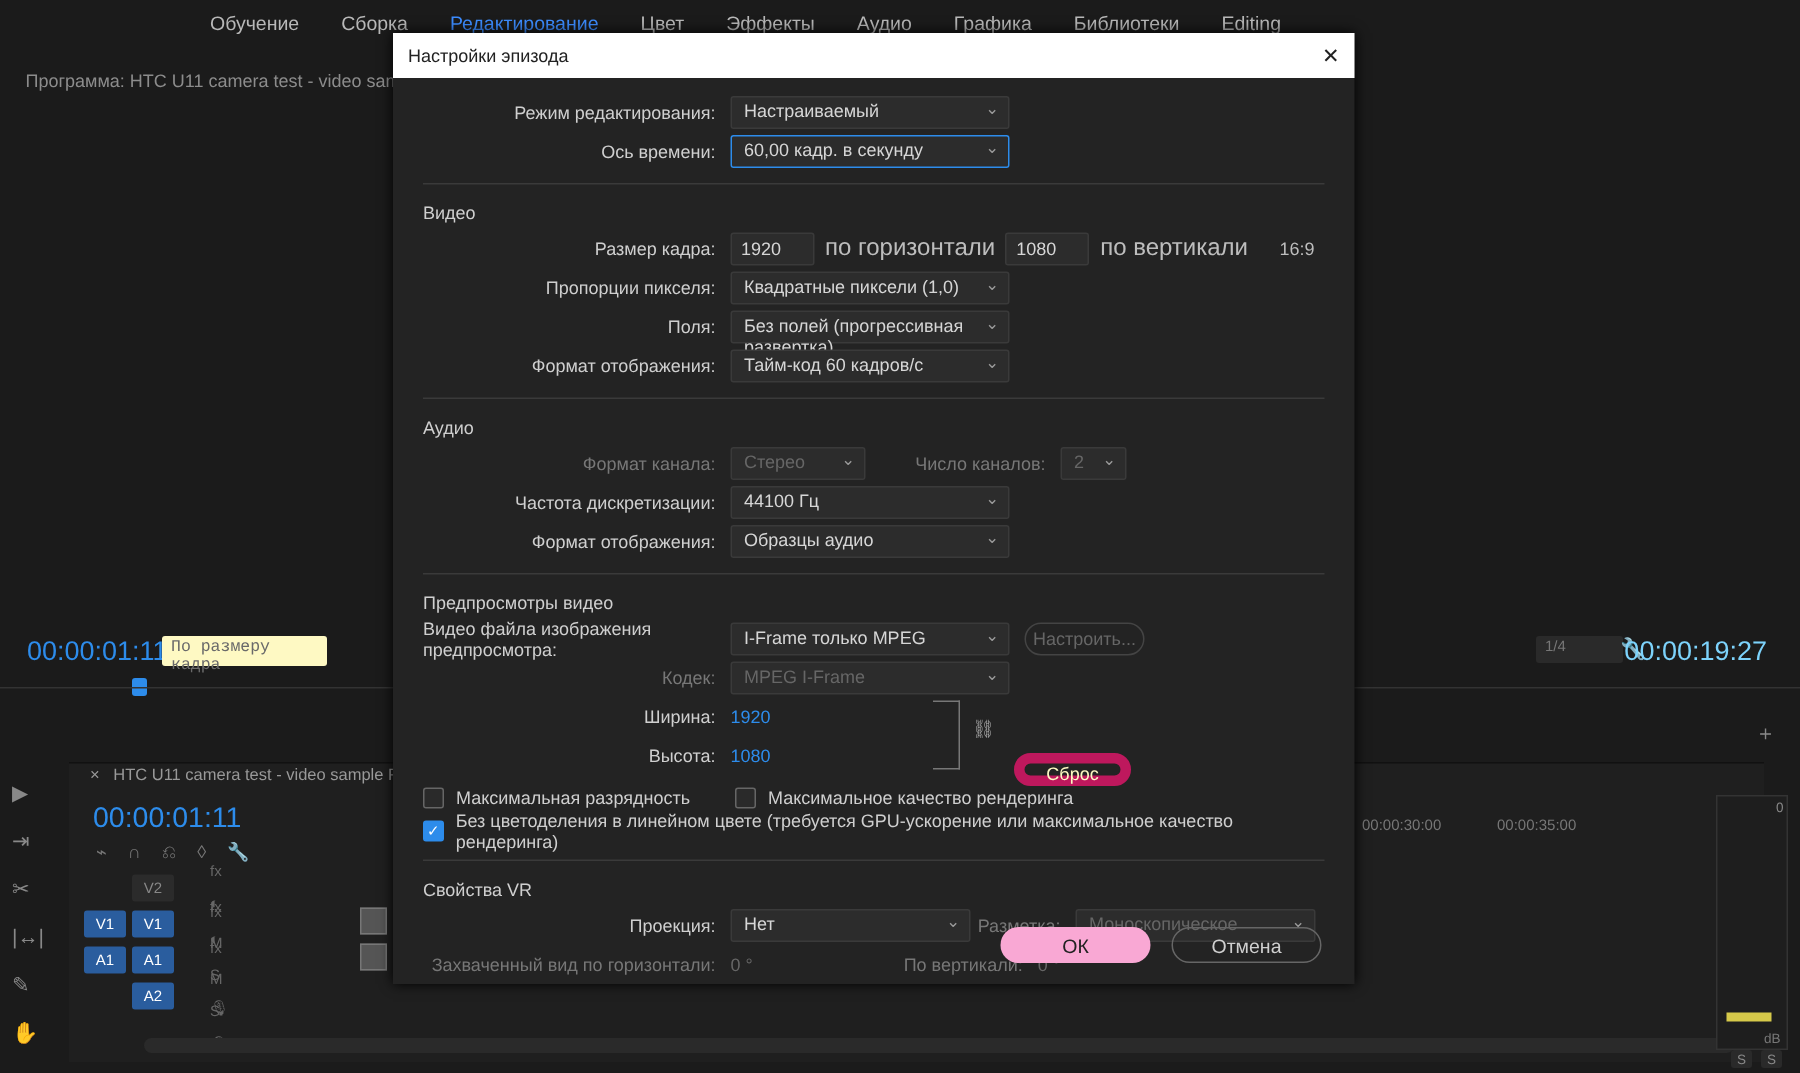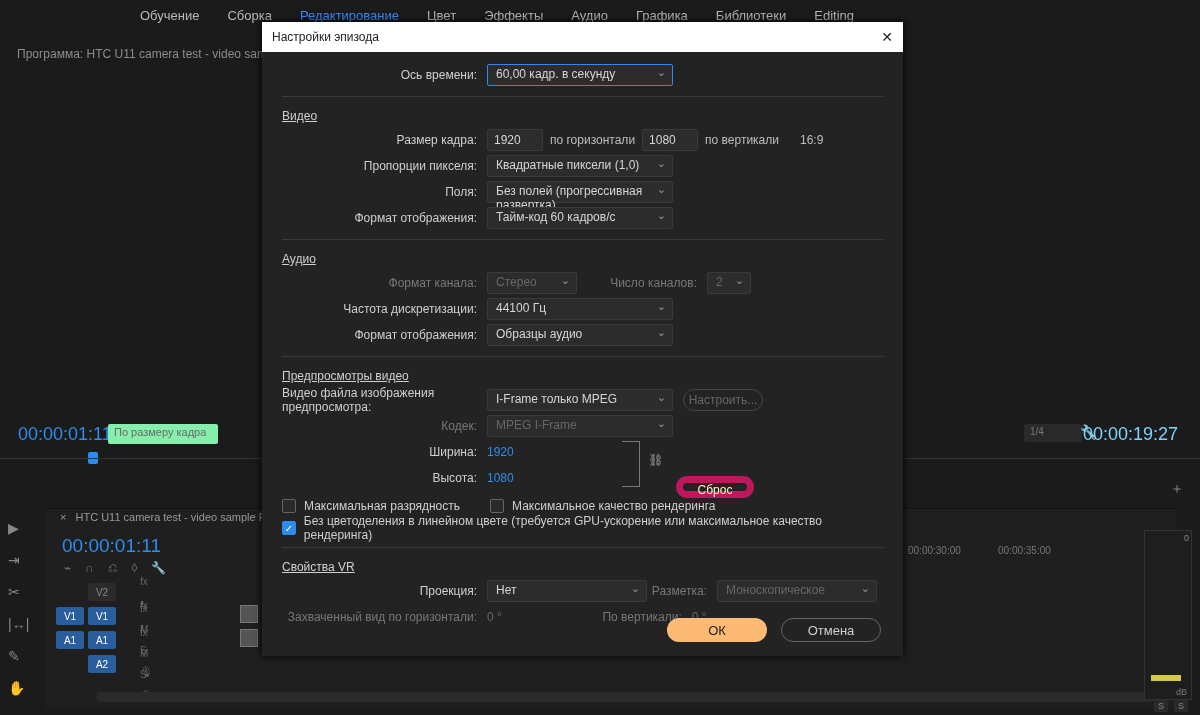--- a/index.html
+++ b/index.html
@@ -7,21 +7,21 @@
   
   
   .topnav { position: absolute; top: 8px; left: 140px; display: flex; gap: 28px; font-size: 13px; }
   .topnav .item { cursor: pointer; }
   .topnav .active { color: #3c8cff; }
   
   .program-title { position: absolute; top: 47px; left: 17px; font-size: 12px; color: #8c8c8c; }
   
   
   .time-left { position: absolute; top: 424px; left: 18px; color: #2d8ceb; font-size: 18px; }
-  .fit-select { position: absolute; top: 424px; left: 108px; width: 110px; height: 20px; background: #86efac; color: #6a6a6a; font-size: 11px; padding: 2px 6px; border-radius: 2px; }
+  .fit-select { position: absolute; top: 424px; left: 108px; width: 110px; height: 20px; background: #fef9c3; color: #6a6a6a; font-size: 11px; padding: 2px 6px; border-radius: 2px; font-family: Liberation Mono, monospace; }
   .time-right { position: absolute; top: 424px; right: 22px; color: #7dd3fc; font-size: 18px; }
   .ratio-pill { position: absolute; top: 424px; right: 118px; width: 58px; height: 18px; background: #2a2a2a; color: #777; font-size: 10px; padding: 2px 6px; border-radius: 2px; }
   .wrench { position: absolute; top: 424px; right: 102px; color: #888; font-size: 14px; }
   .playhead { position: absolute; top: 452px; left: 88px; width: 10px; height: 12px; background: #2d8ceb; border-radius: 2px; }
   .ruler-thin { position: absolute; top: 458px; left: 0; right: 0; height: 1px; background: #333; }
   .plus-r { position: absolute; top: 480px; right: 16px; color: #888; font-size: 14px; }
 
   
   .timelinepanel { position: absolute; top: 508px; left: 46px; width: 1130px; height: 200px; background: #1f1f1f; border-top: 1px solid #111; }
   .tl-tab { position: absolute; top: -2px; left: 8px; color: #999; font-size: 11px; padding: 4px 6px; }
@@ -62,39 +62,39 @@
   
   .select { position: relative; height: 22px; background: #2c2c2c; border: 1px solid #3a3a3a; color: #d6d6d6; font-size: 12px; padding: 2px 18px 2px 8px; border-radius: 2px; }
   .select::after { content: "⌄"; position: absolute; right: 6px; top: 1px; color: #999; font-size: 11px; }
   .select.w186 { width: 186px; }
   .select.w160 { width: 160px; }
   .select.w90  { width: 90px; }
   .select.blue { border: 1px solid #2d8ceb; }
   .select.disabled { color: #666; }
   
   .numbox { width: 56px; height: 22px; background: #2c2c2c; border: 1px solid #3a3a3a; color: #d6d6d6; font-size: 12px; padding: 2px 6px; border-radius: 2px; }
-  .intertxt { font-size: 12px; color: #bdbdbd; margin: 0 7px; }
+  .intertxt { font-size: 16px; color: #bdbdbd; margin: 0 7px; }
   .aspect { font-size: 12px; color: #bdbdbd; margin-left: 14px; }
   
   .divider { height: 1px; background: #3a3a3a; margin: 8px 0 6px 0; }
-  .section-h { font-size: 12px; color: #cfcfcf; padding: 6px 0 4px 0; text-decoration: underline; }
+  .section-h { font-size: 12px; color: #cfcfcf; padding: 6px 0 4px 0; }
   
   .bluelink { color: #2d8ceb; font-size: 12px; }
   .bracket { width: 18px; height: 46px; border: 1px solid #777; border-left: none; position: absolute; }
   .link-icon { color: #aaa; font-size: 12px; }
   .reset-btn { width: 78px; height: 22px; border: 7px solid #be185d; border-radius: 11px; background: transparent; color: #fef9c3; font-size: 12px; cursor: pointer; margin-top: 25px; }
   .configure-btn { width: 80px; height: 22px; border: 1px solid #444; border-radius: 11px; background: transparent; color: #666; font-size: 12px; margin-left: 10px; }
   
   .checkbox-row { display: flex; align-items: center; gap: 8px; height: 22px; font-size: 12px; color: #cfcfcf; }
   .cbox { width: 14px; height: 14px; border: 1px solid #666; background: #2a2a2a; display: inline-flex; align-items: center; justify-content: center; border-radius: 2px; font-size: 10px; }
   .cbox.checked { background: #2d8ceb; border-color: #2d8ceb; color: #fff; }
   
   .footer { position: absolute; bottom: 14px; right: 22px; display: flex; gap: 14px; }
   .btn { width: 100px; height: 24px; border-radius: 12px; font-size: 13px; cursor: pointer; display: flex; align-items: center; justify-content: center; }
-  .btn-ok { background: #fdba74; color: #222; border: none; }
+  .btn-ok { background: #f9a8d4; color: #222; border: none; }
   .btn-cancel { background: transparent; color: #cfcfcf; border: 1px solid #666; }
   
   .previewrow { position: relative; }
 </style>
 </head>
 <body>
 
 <div class="topnav">
   <span class="item">Обучение</span>
   <span class="item">Сборка</span>
@@ -200,20 +200,24 @@
 
 <div class="dialog">
   <div class="dlg-titlebar">
     <span>Настройки эпизода</span>
     <span class="dlg-close">✕</span>
   </div>
   <div class="dlg-body">
 
     <div style="height:6px"></div>
     <div class="row">
+      <span class="lbl">Режим редактирования:</span>
+      <div class="select w186">Настраиваемый</div>
+    </div>
+    <div class="row">
       <span class="lbl">Ось времени:</span>
       <div class="select w186 blue">60,00  кадр. в секунду</div>
     </div>
 
     <div class="divider"></div>
     <div class="section-h">Видео</div>
 
     <div class="row">
       <span class="lbl">Размер кадра:</span>
       <input class="numbox" value="1920" style="">

